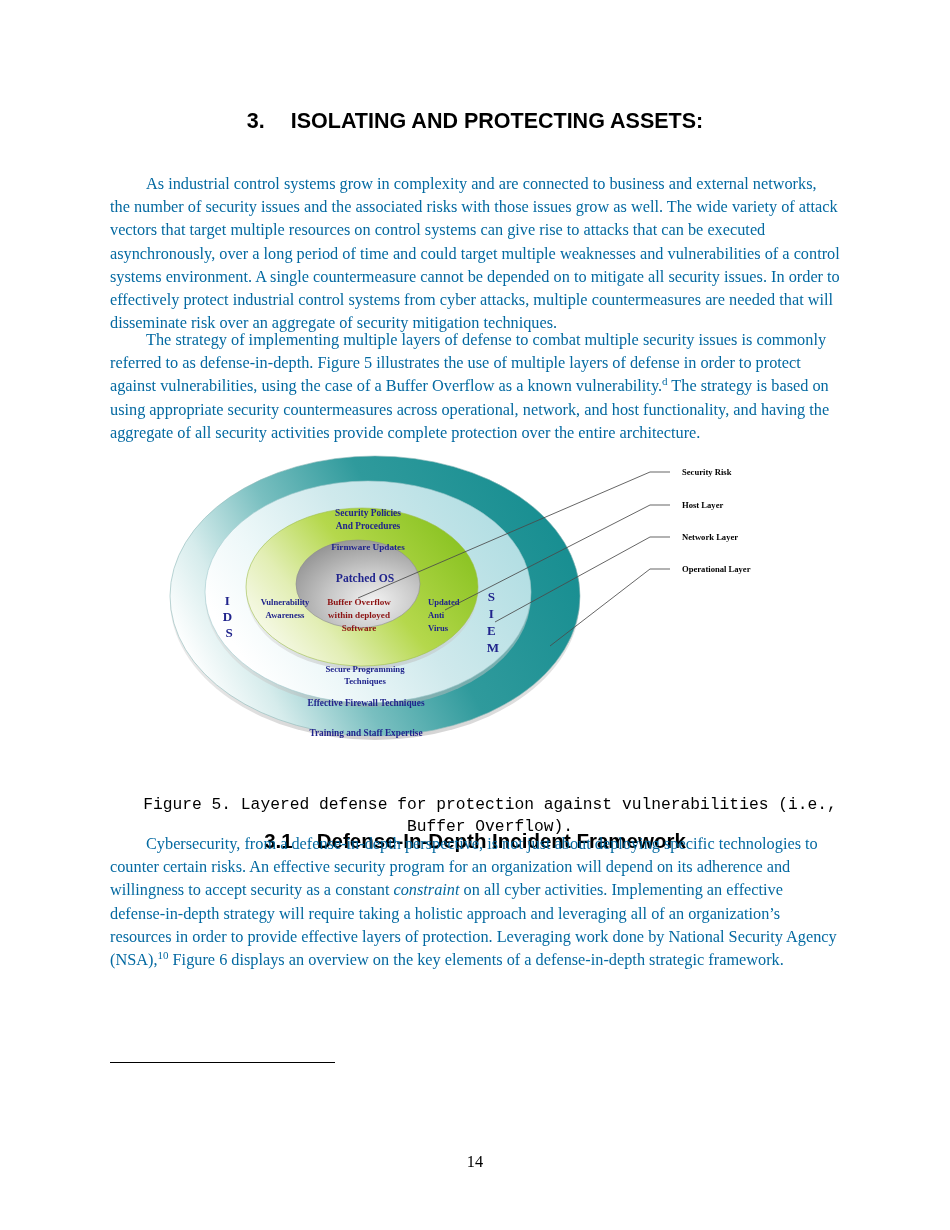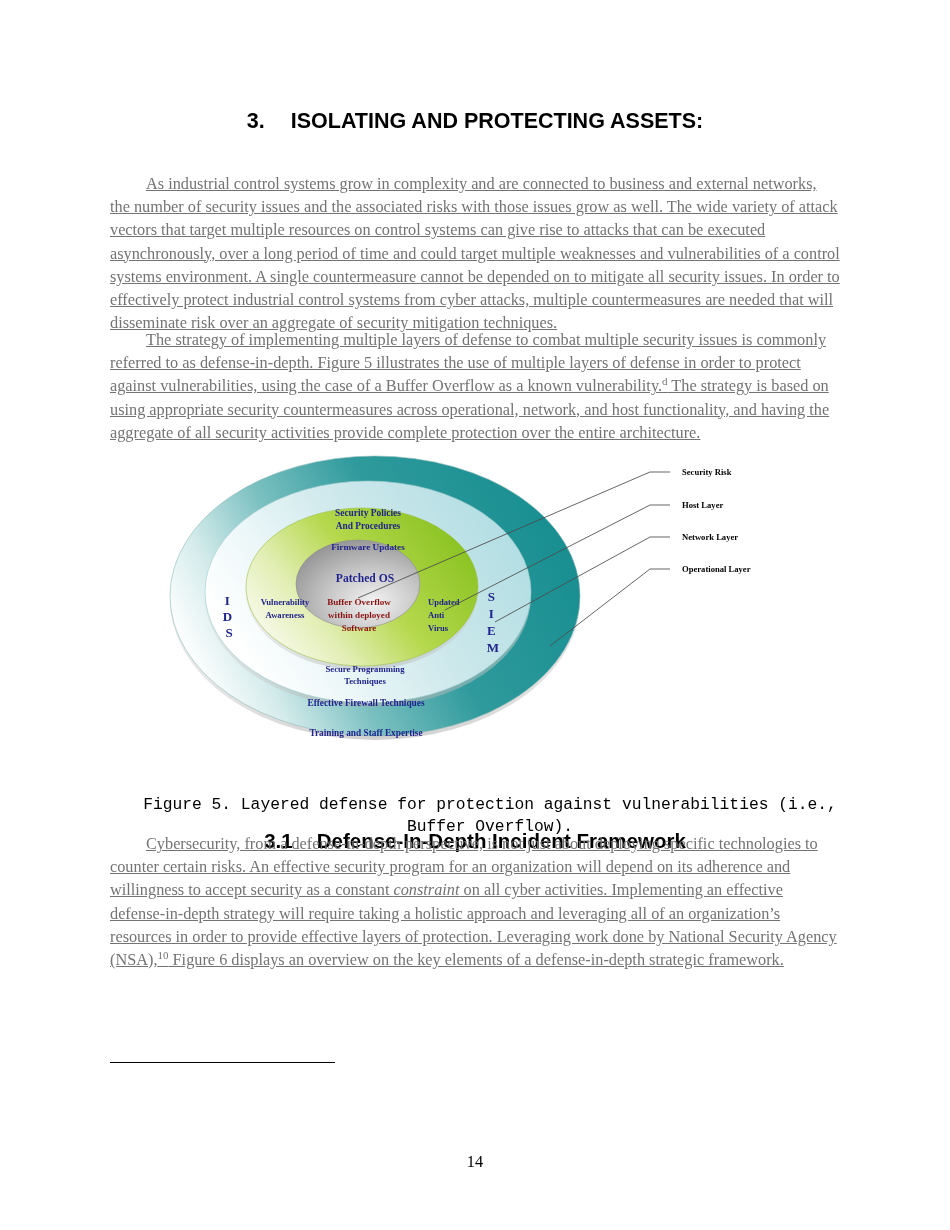--- a/index.html
+++ b/index.html
@@ -59,22 +59,21 @@
   }
 
   
   .para {
     position: absolute;
     font-family: "Liberation Serif", serif;
     font-size: 16.3px;
     line-height: 23.2px;
     text-align: left;
     text-indent: 36px;
-    color: #737373;
-    text-decoration: underline;
+    color: #0369a1;
   }
   #para-1 { left: 110px; top: 172px;  width: 730px; }
   #para-2 { left: 110px; top: 328px;  width: 730px; }
   #para-3 { left: 110px; top: 832px;  width: 730px; }
 
   .sup {
     font-size: 11px;
     vertical-align: super;
     line-height: 0;
   }

